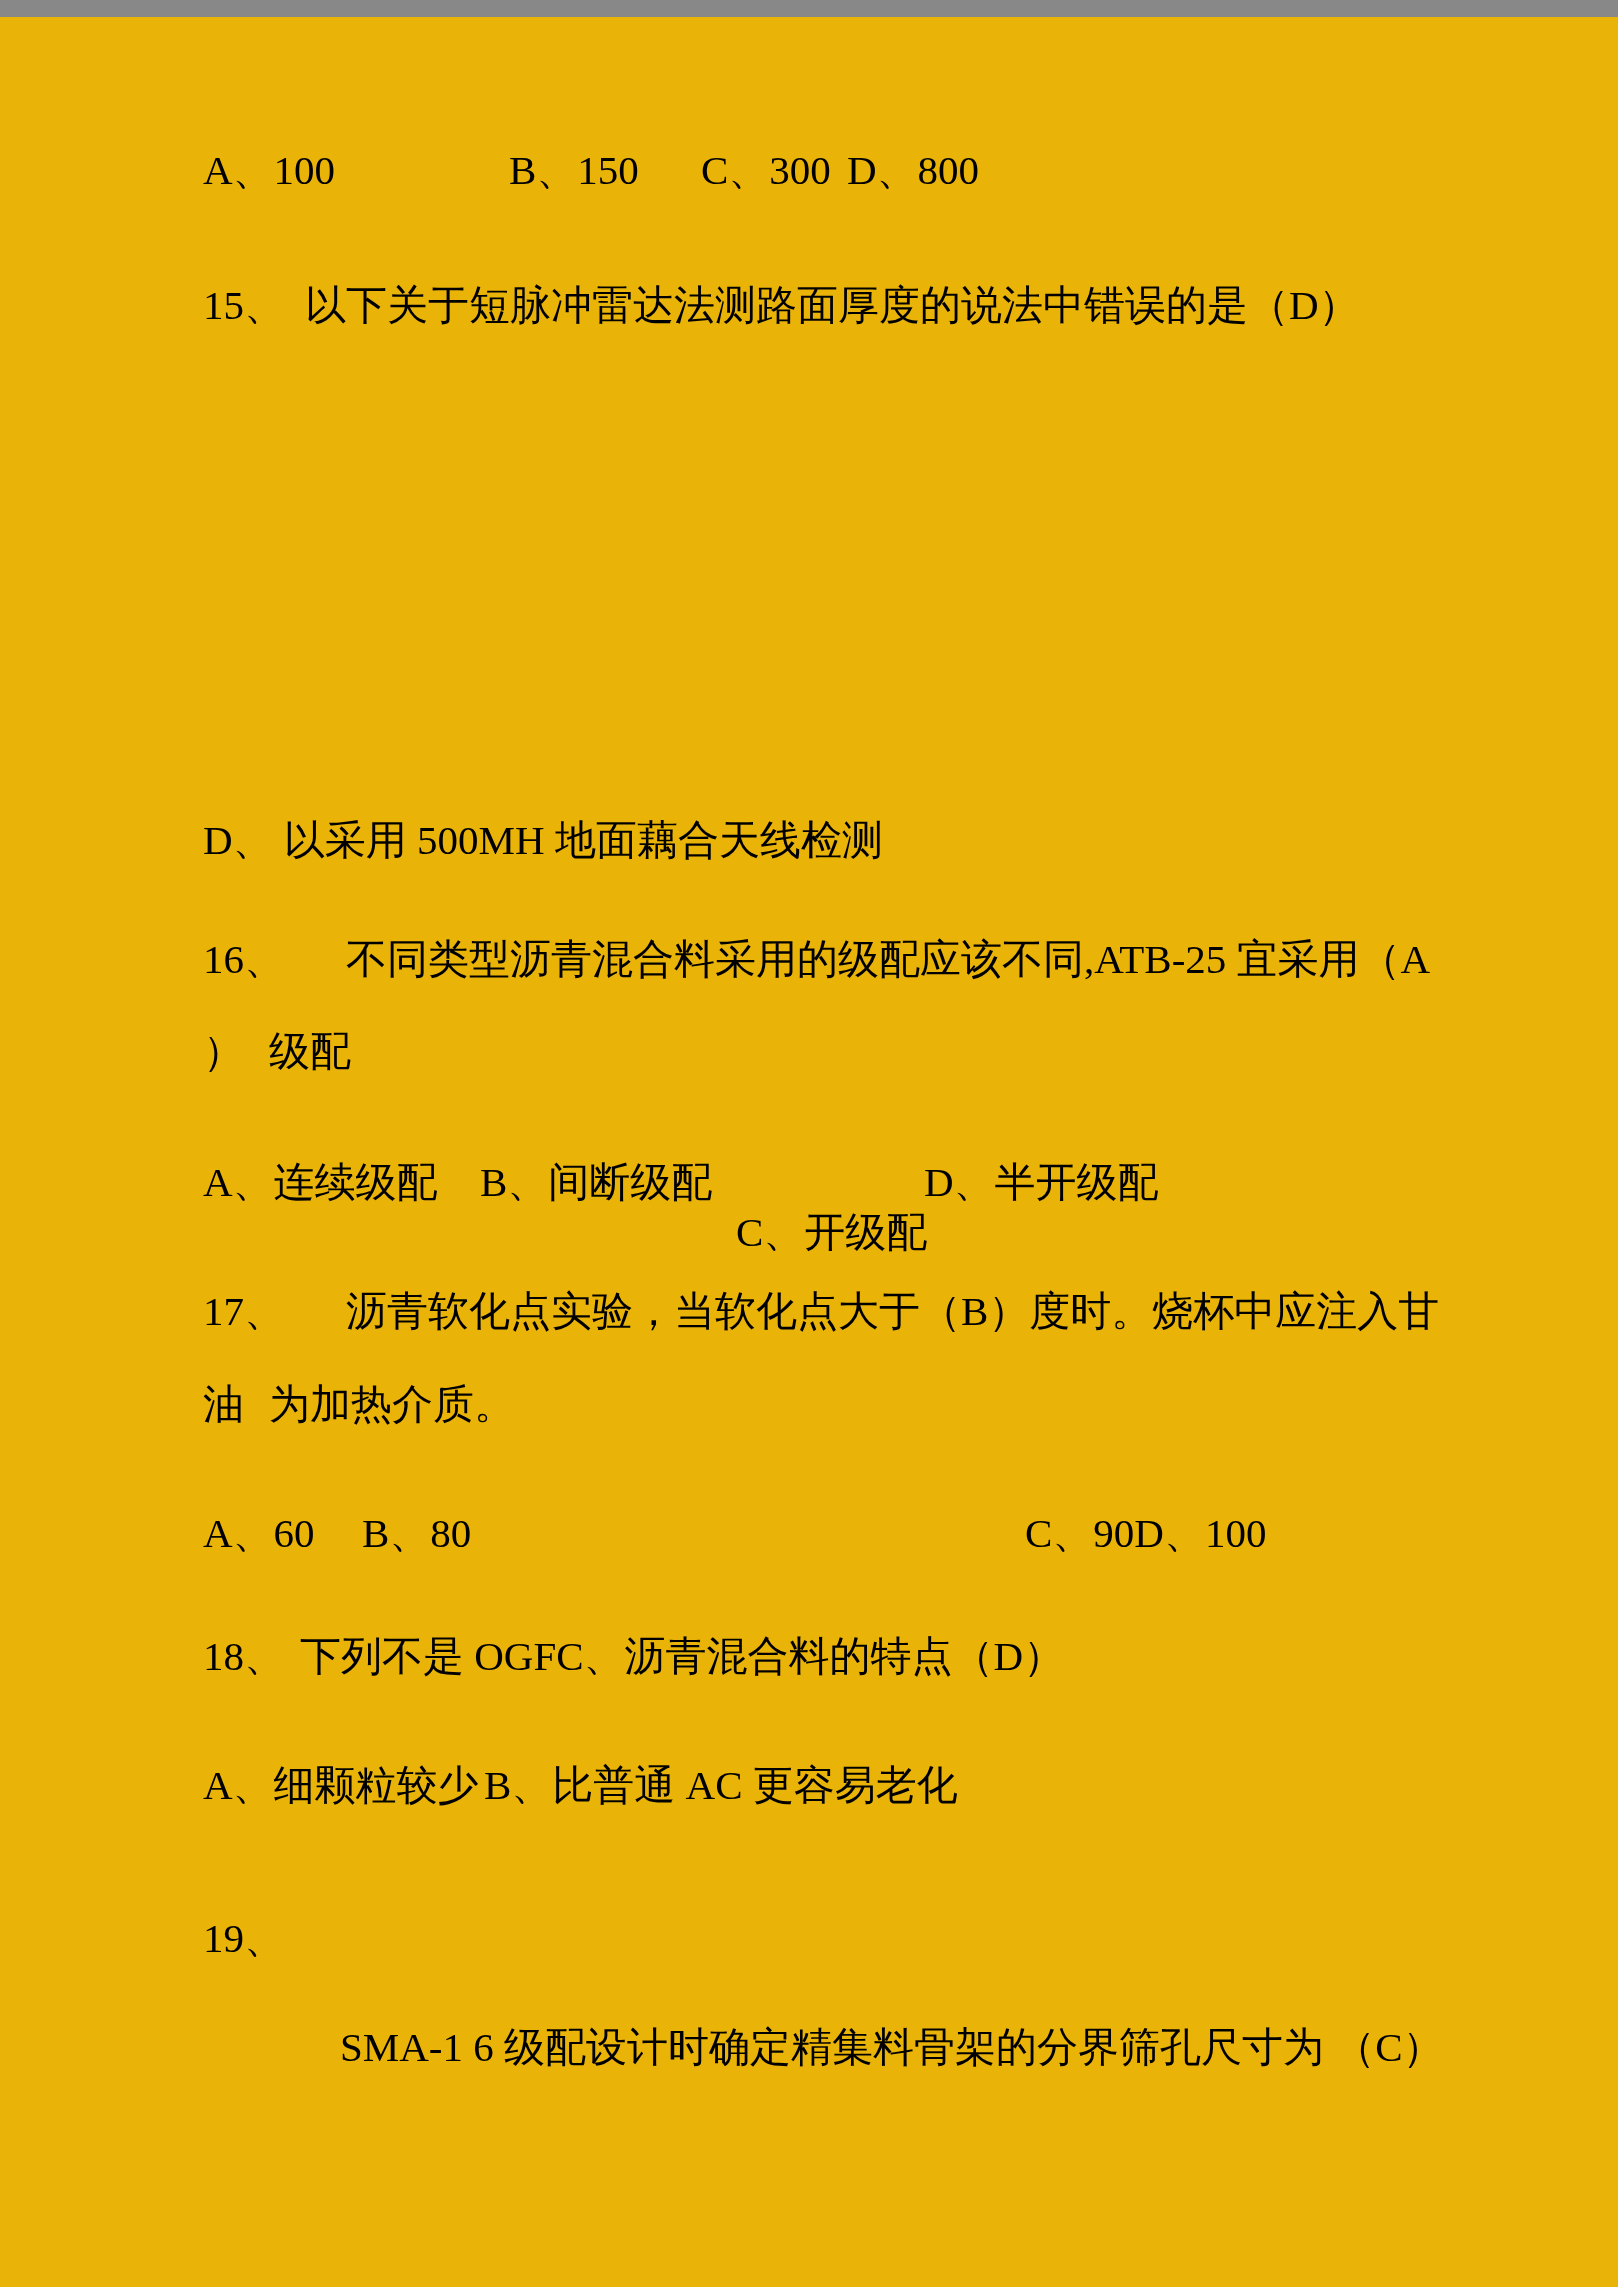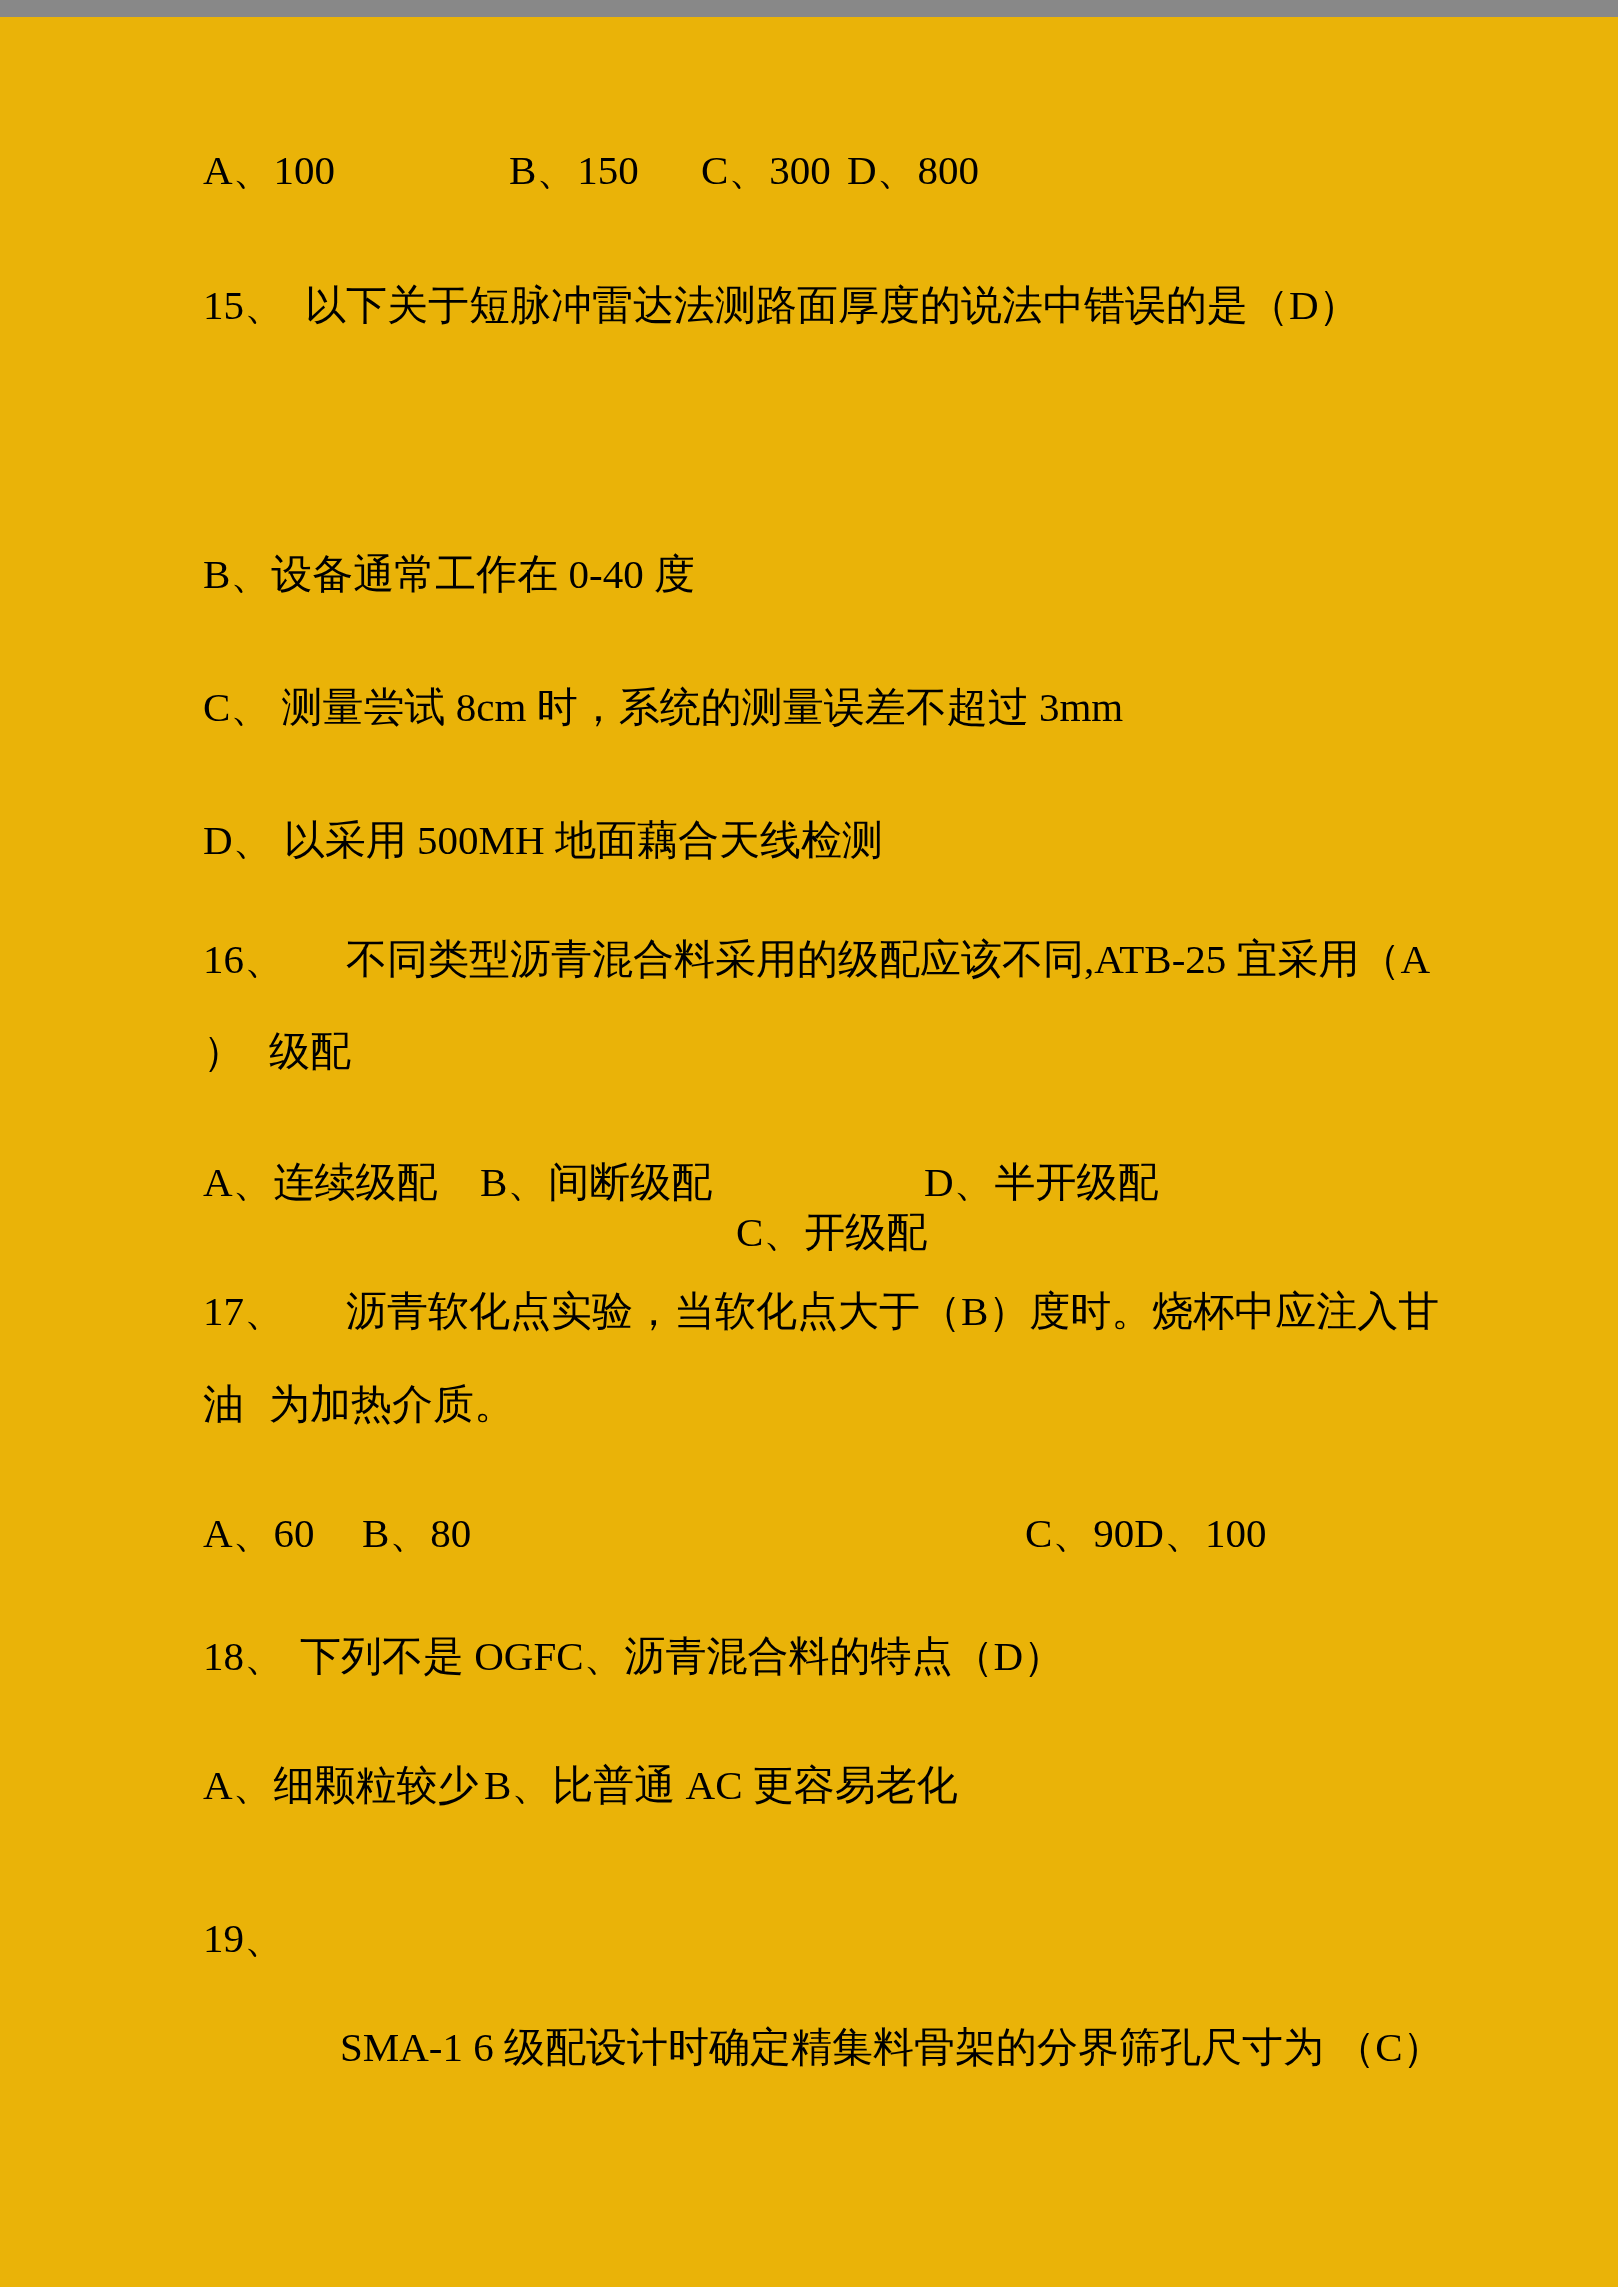--- a/index.html
+++ b/index.html
@@ -32,23 +32,21 @@
 
   <span class="txt" style="top:129px;left:203px">A、100</span>
   <span class="txt" style="top:129px;left:509px">B、150</span>
   <span class="txt" style="top:129px;left:701px">C、300</span>
   <span class="txt" style="top:129px;left:847px">D、800</span>
 
   <span class="txt" style="top:264px;left:203px">15、</span>
   <span class="txt" style="top:264px;left:305px">以下关于短脉冲雷达法测路面厚度的说法中错误的是（D）</span>
 
 
-  <span class="txt" style="top:533px;left:203px">B、设备通常工作在 0-40 度</span>
 
-  <span class="txt" style="top:666px;left:203px">C、 测量尝试 8cm 时，系统的测量误差不超过 3mm</span>
 
   <span class="txt" style="top:799px;left:203px">D、 以采用 500MH 地面藕合天线检测</span>
 
   <span class="txt" style="top:918px;left:203px">16、</span>
   <span class="txt" style="top:918px;left:346px">不同类型沥青混合料采用的级配应该不同,ATB-25 宜采用（A</span>
 
   <span class="txt" style="top:1010px;left:203px">）</span>
   <span class="txt" style="top:1010px;left:269px">级配</span>
 
   <span class="txt" style="top:1141px;left:203px">A、连续级配</span>

